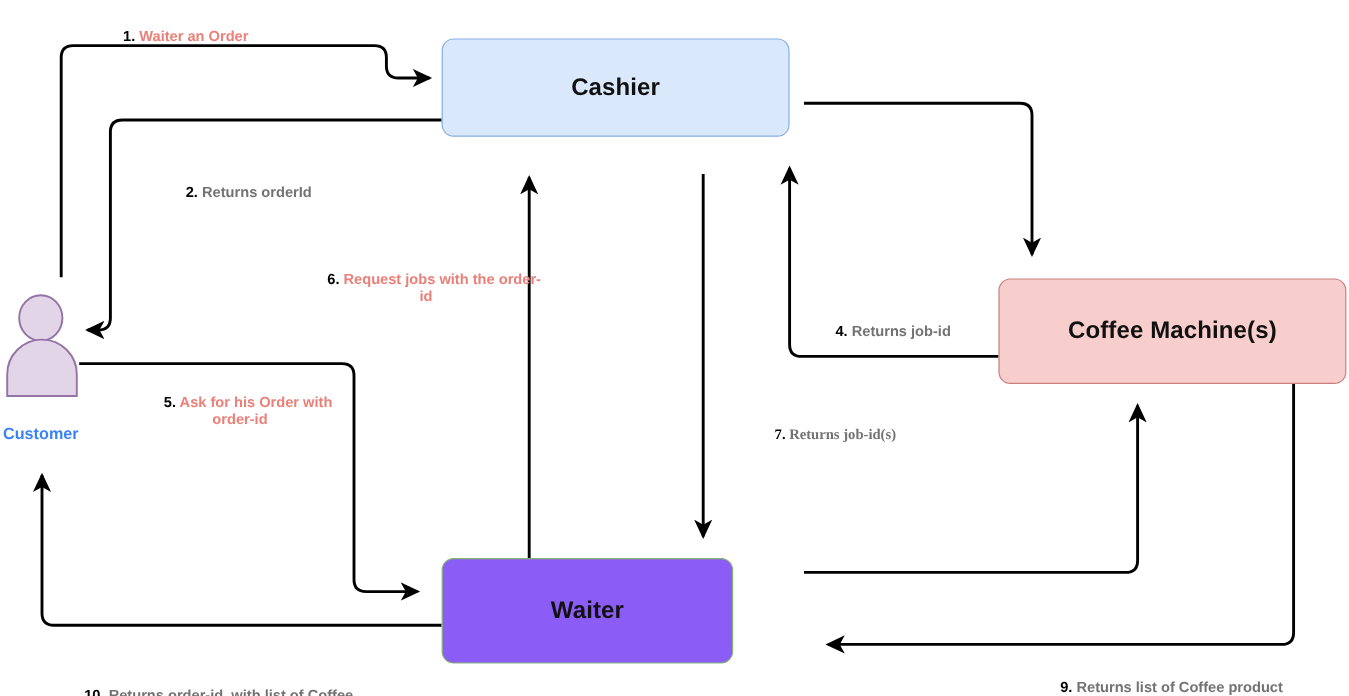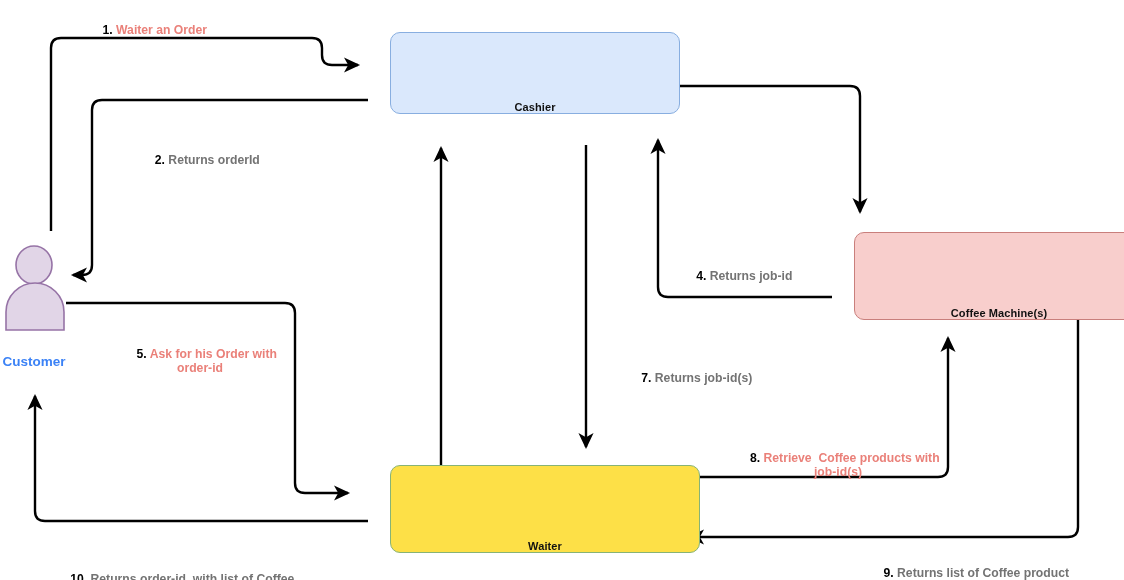--- a/index.html
+++ b/index.html
@@ -22,41 +22,40 @@
     left: 0;
     top: 0;
     width: 1124px;
     height: 580px;
   }
   .node {
     position: absolute;
     box-sizing: border-box;
     border-radius: 10px;
     display: flex;
-    align-items: flex-end;
+    align-items: center;
     justify-content: center;
-    font-size: 11px;
+    font-size: 20px;
     font-weight: bold;
     color: #111111;
     letter-spacing: 0.1px;
-    margin-left: 22px;
   }
   #node-cashier {
     left: 368px; top: 32px; width: 290px; height: 82px;
     background: #dae8fc;
     border: 1px solid #88aee0;
   }
   #node-coffee {
     left: 832px; top: 232px; width: 290px; height: 88px;
     background: #f8cecc;
     border: 1px solid #c97f7c;
   }
   #node-waiter {
-    left: 368px; top: 465px; width: 310px; height: 88px;
-    background: #fde047;
+    left: 368px; top: 465px; width: 243px; height: 88px;
+    background: #8b5cf6;
     border: 1px solid #87b376;
   }
   .edge-label {
     position: absolute;
     font-size: 12.2px;
     font-weight: bold;
     line-height: 14px;
     text-align: center;
     color: #000000;
     white-space: pre-wrap;
@@ -135,32 +134,32 @@
 
   <div class="edge-label" style="left: 113px; top: 139px; width: 175px;">
     <span class="num">2.</span><span> </span><span class="txt-blue">Returns orderId</span>
   </div>
 
 
   <div class="edge-label" style="left: 660px; top: 255px; width: 155px;">
     <span class="num">4.</span><span> </span><span class="txt-blue">Returns job-id</span>
   </div>
 
-  <div class="edge-label" style="left: 120px; top: 333px; width: 160px;">
+  <div class="edge-label" style="left: 120px; top: 314px; width: 160px;">
     <span class="num">5.</span><span> </span><span class="txt-red">Ask for his Order with order-id</span>
   </div>
 
+  <div class="edge-label" style="left: 255px; top: 212px; width: 200px;">
+    <span class="num">6.</span><span> </span><span class="txt-red">Request jobs with the order-id</span>
+  </div>
 
-  <div class="edge-label" style="left: 610px; top: 357px; width: 160px;">
+  <div class="edge-label" style="left: 610px; top: 341px; width: 160px; font-family: Liberation Serif, serif;">
     <span class="num">7.</span><span> </span><span class="txt-blue">Returns job-id(s)</span>
   </div>
 
-  <div class="edge-label" style="left: 727px; top: 437px; width: 222px;">
-    <span class="num">8.</span><span> </span><span class="txt-red">Retrieve  Coffee products with job-id(s)</span>
-  </div>
 
   <div class="edge-label" style="left: 862px; top: 552px; width: 215px;">
     <span class="num">9.</span><span> </span><span class="txt-blue">Returns list of Coffee product per job-id</span>
   </div>
 
   <div class="edge-label" style="left: 48px; top: 558px; width: 255px;">
     <span class="num">10.</span><span> </span><span class="txt-blue">Returns order-id  with list of Coffee Products</span>
   </div>
 
 </div>

